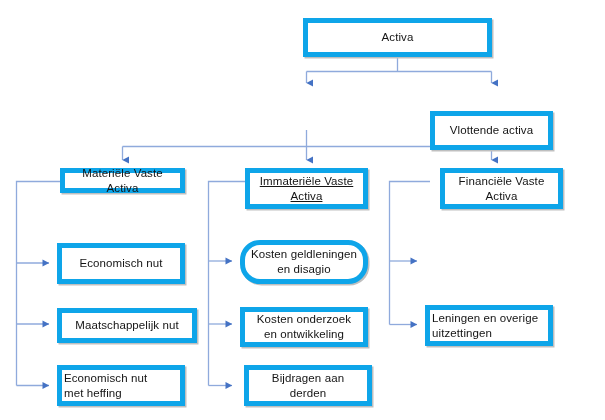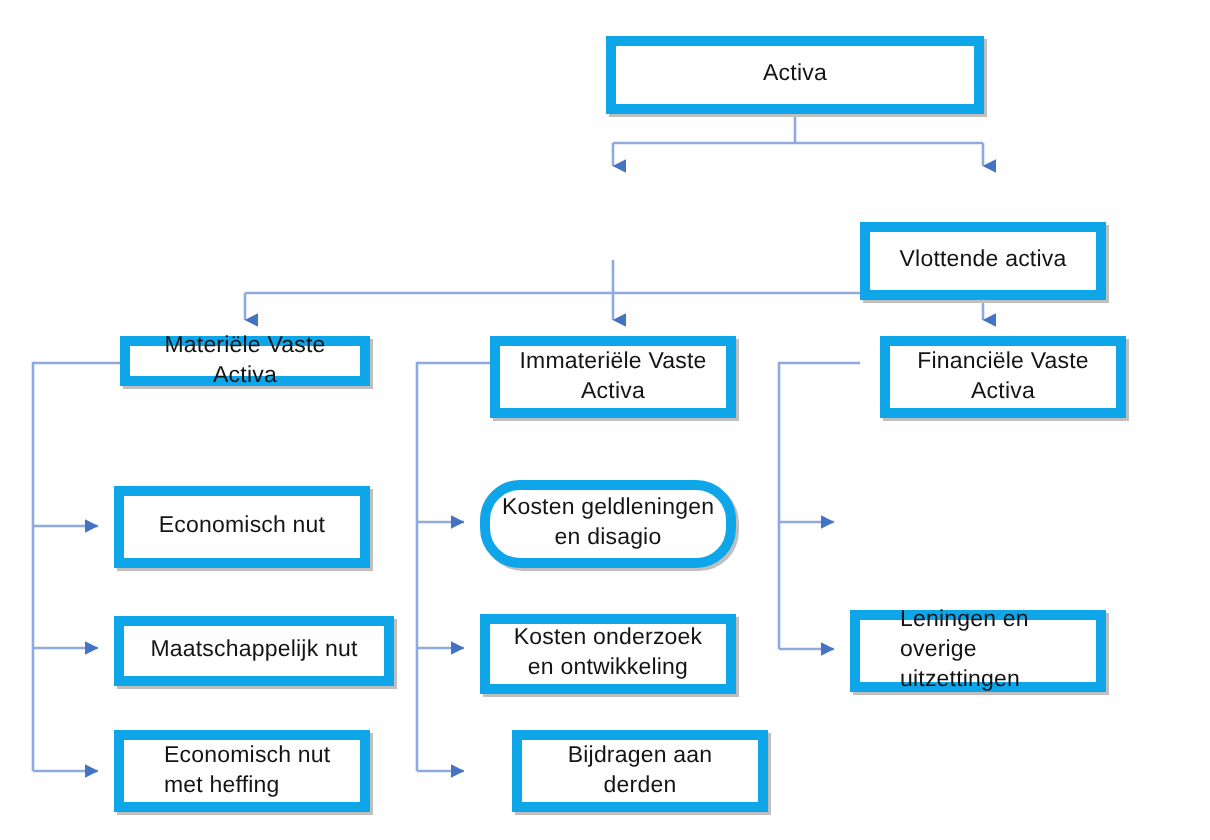--- a/index.html
+++ b/index.html
@@ -26,21 +26,21 @@
     align-items:center;
     justify-content:center;
     text-align:center;
     color:#141414;
     font-size:11.5px;
     line-height:15px;
     letter-spacing:0.1px;
     padding:0 4px;
   }
   .node .label{ display:block; width:100%; white-space:pre-line; }
-  .node.left-align{ justify-content:flex-start; text-align:left; padding-left:20px; }
+  .node.left-align{ justify-content:flex-start; text-align:left; padding-left:2px; }
   .node.left-align .label{ text-align:left; }
 
   svg.connectors{
     position:absolute;
     left:0;top:0;
     width:605px;height:420px;
     pointer-events:none;
   }
 </style>
 </head>
@@ -92,21 +92,21 @@
   </div>
 
   <div class="node" style="left:430px;top:91px;width:123px;height:39px;margin-top:20px;">
     <span class="label">Vlottende activa</span>
   </div>
 
   <div class="node" style="left:60px;top:168px;width:125px;height:25px;">
     <span class="label">Materiële Vaste
 Activa</span>
   </div>
-  <div class="node" style="left:245px;top:168px;width:123px;height:41px;">
+  <div class="node" style="left:245px;top:168px;width:123px;height:41px;text-decoration:underline;">
     <span class="label">Immateriële Vaste
 Activa</span>
   </div>
   <div class="node" style="left:440px;top:168px;width:123px;height:41px;">
     <span class="label">Financiële Vaste
 Activa</span>
   </div>
 
   <div class="node" style="left:57px;top:243px;width:128px;height:41px;">
     <span class="label">Economisch nut</span>
@@ -120,21 +120,21 @@
   </div>
 
   <div class="node" style="left:240px;top:240px;width:128px;height:44px;border-radius:20px;">
     <span class="label">Kosten geldleningen
 en disagio</span>
   </div>
   <div class="node" style="left:240px;top:307px;width:128px;height:40px;">
     <span class="label">Kosten onderzoek
 en ontwikkeling</span>
   </div>
-  <div class="node" style="left:256px;top:365px;width:128px;height:41px;">
+  <div class="node" style="left:244px;top:365px;width:128px;height:41px;">
     <span class="label">Bijdragen aan
 derden</span>
   </div>
 
   <div class="node left-align" style="left:425px;top:305px;width:128px;height:41px;">
     <span class="label">Leningen en overige
 uitzettingen</span>
   </div>
 
 </div>

